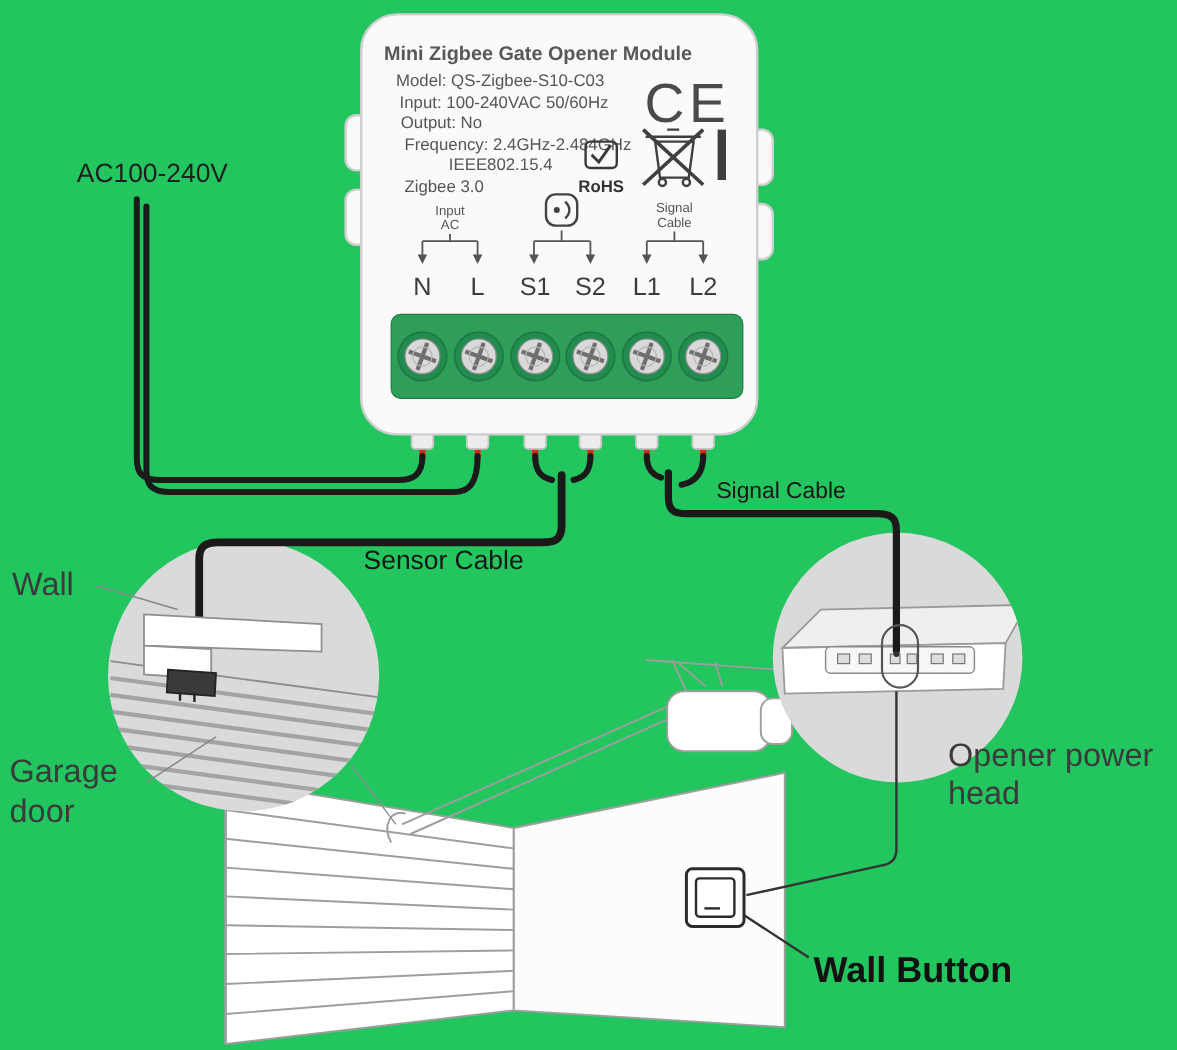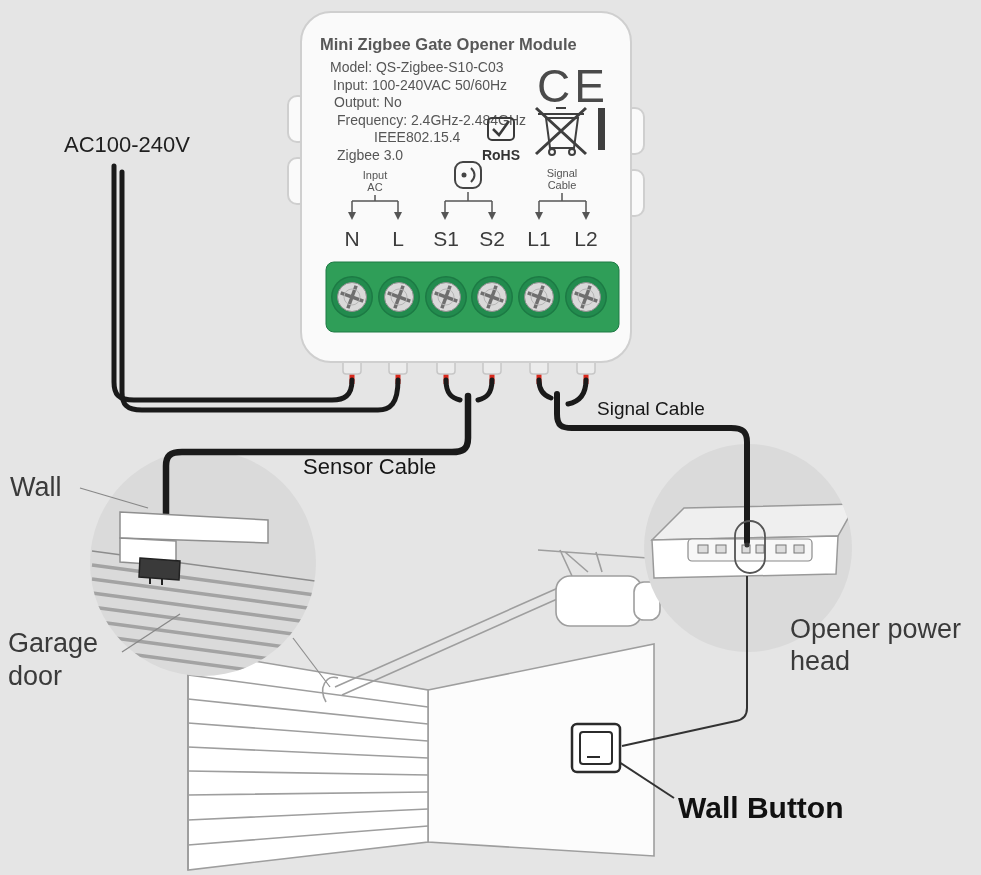--- a/index.html
+++ b/index.html
@@ -1,16 +1,16 @@
 <!DOCTYPE html>
 <html><head>
 <meta charset="utf-8">
 <style>
   html,body{margin:0;padding:0;background:#ffffff;}
-  .stage{position:relative;width:981px;height:875px;background:#e5e5e5;overflow:hidden;}
+  .stage{position:relative;width:981px;height:875px;background:#22c55e;overflow:hidden;}
   svg text{font-family:"Liberation Sans","DejaVu Sans",sans-serif;}
 </style>
 </head>
 <body>
 
 <div class="stage">
 <svg width="981" height="875" viewBox="0 0 981 875" xmlns="http://www.w3.org/2000/svg">
 
   <defs>
     <g id="screw">

